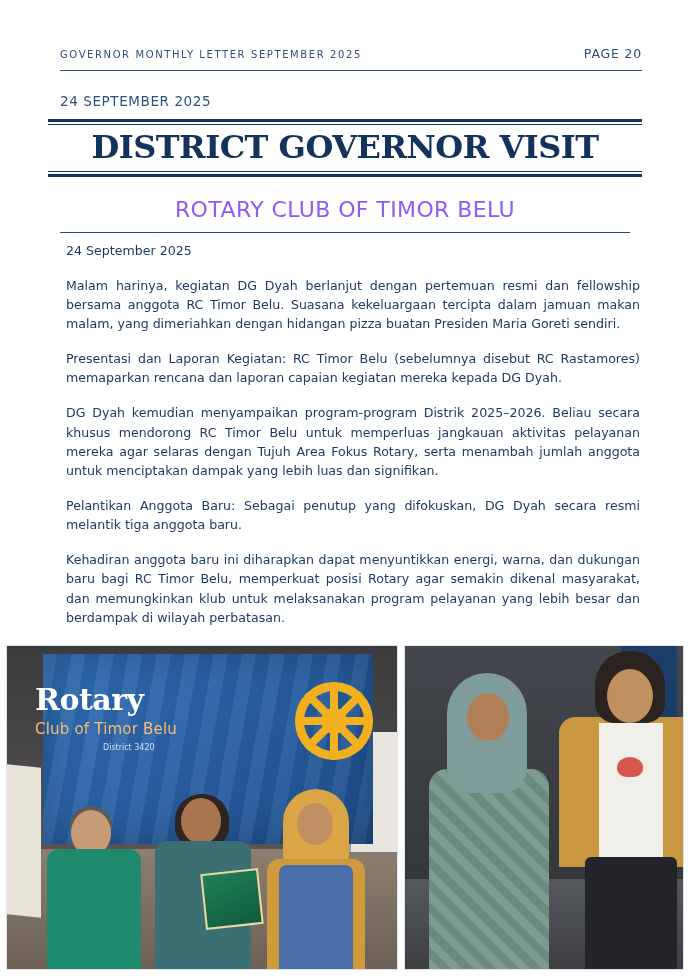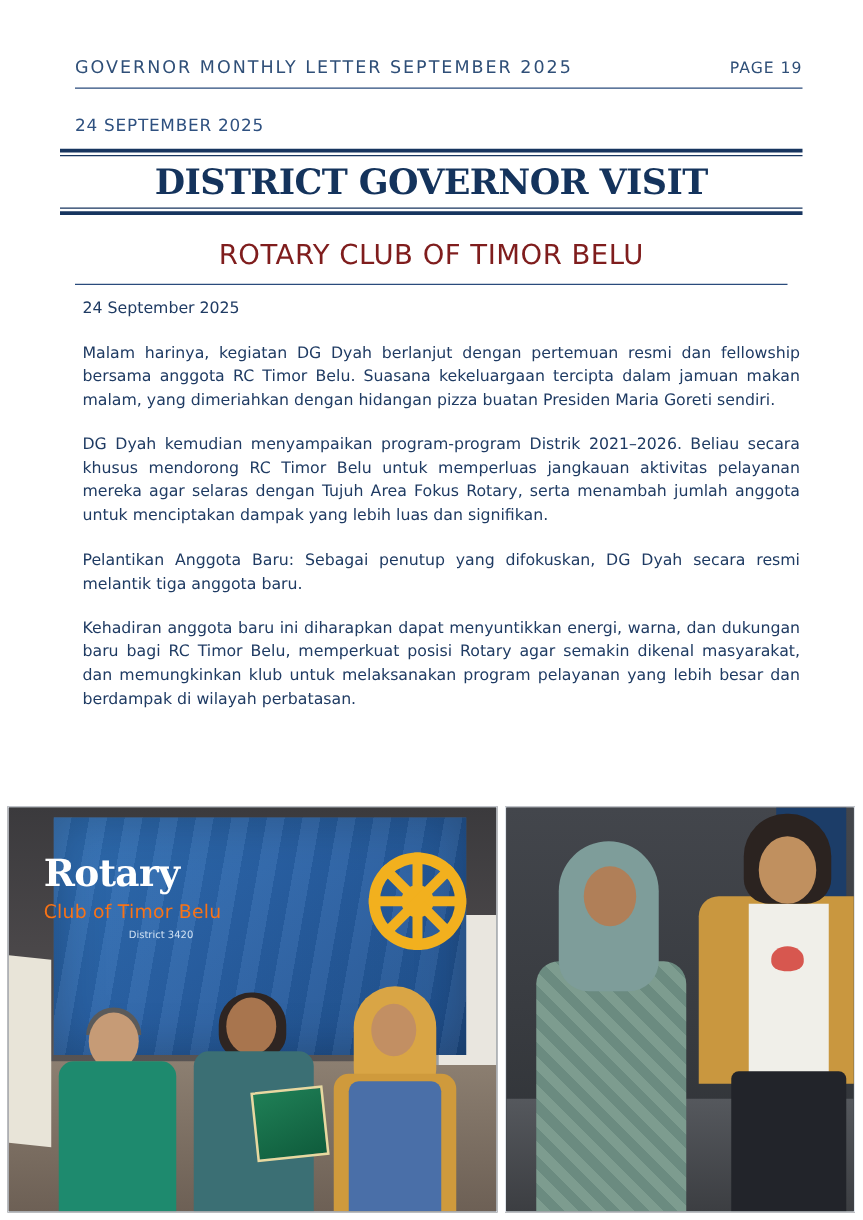--- a/index.html
+++ b/index.html
@@ -25,21 +25,21 @@
 
   
   .header {
     position: relative;
     padding: 46px 48px 0 60px;
     display: flex;
     align-items: baseline;
     justify-content: space-between;
   }
   .header-title {
-    font-size: 14px;
+    font-size: 10px;
     letter-spacing: 1.6px;
     color: #2f4f78;
     font-weight: 500;
     font-family: "DejaVu Sans", sans-serif;
   }
   .header-page {
     font-size: 12.5px;
     letter-spacing: 0.8px;
     color: #2f4f78;
     font-weight: 500;
@@ -68,21 +68,21 @@
     border-top: 3px solid #17355f;
     margin-bottom: 2px;
   }
   .title-rule-top-thin {
     border-top: 1px solid #17355f;
     margin-bottom: 6px;
   }
   .main-title {
     font-family: "DejaVu Serif", serif;
     font-weight: bold;
-    font-size: 28px;
+    font-size: 32px;
     letter-spacing: -0.5px;
     color: #14335c;
     text-align: center;
     line-height: 1.05;
     white-space: nowrap;
   }
   .title-rule-bot-thin {
     border-top: 1px solid #17355f;
     margin-top: 6px;
   }
@@ -90,21 +90,21 @@
     border-top: 3px solid #17355f;
     margin-top: 2px;
   }
 
   
   .subtitle {
     margin: 20px 0 0 0;
     text-align: center;
     font-size: 22px;
     letter-spacing: 0.4px;
-    color: #7f1d1d;
+    color: #8b5cf6;
     font-family: "DejaVu Sans", sans-serif;
   }
   .subtitle-rule {
     margin: 10px 60px 0 60px;
     border-top: 1.4px solid #2a4b7c;
   }
 
   
   .body-text {
     margin: 8px 50px 0 66px;
@@ -175,21 +175,21 @@
     font-weight: bold;
     font-size: 30px;
     color: #ffffff;
     letter-spacing: -0.5px;
     z-index: 3;
   }
   .lp-club {
     position: absolute;
     left: 28px; top: 74px;
     font-size: 15px;
-    color: #f97316;
+    color: #fdba74;
     z-index: 3;
     letter-spacing: 0.2px;
   }
   .lp-district {
     position: absolute;
     left: 96px; top: 97px;
     font-size: 8px;
     color: #cfe0f2;
     z-index: 3;
   }
@@ -296,41 +296,42 @@
   .rp-p2 .butterfly { position:absolute; left:62px; top:106px; width:26px; height:20px; background:#d7574f; border-radius:50% 50% 40% 40%;}
   .rp-p2 .pants { position:absolute; left:30px; bottom:0; width:92px; height:112px; background:#22242a; border-radius: 6px 6px 0 0;}
 </style>
 </head>
 <body>
 
 <div class="page">
 
   <div class="header">
     <div class="header-title">GOVERNOR MONTHLY LETTER SEPTEMBER 2025</div>
-    <div class="header-page">PAGE 19</div>
+    <div class="header-page">PAGE 20</div>
   </div>
   <div class="header-rule"></div>
 
   <div class="date-line">24 SEPTEMBER 2025</div>
 
   <div class="title-wrap">
     <div class="title-rule-top"></div>
     <div class="title-rule-top-thin"></div>
     <div class="main-title">DISTRICT GOVERNOR VISIT</div>
     <div class="title-rule-bot-thin"></div>
     <div class="title-rule-bot"></div>
   </div>
 
   <div class="subtitle">ROTARY CLUB OF TIMOR BELU</div>
   <div class="subtitle-rule"></div>
 
   <div class="body-text">
     <p>24 September 2025</p>
     <p>Malam harinya, kegiatan DG Dyah berlanjut dengan pertemuan resmi dan fellowship bersama anggota RC Timor Belu. Suasana kekeluargaan tercipta dalam jamuan makan malam, yang dimeriahkan dengan hidangan pizza buatan Presiden Maria Goreti sendiri.</p>
-    <p>DG Dyah kemudian menyampaikan program-program Distrik 2021–2026. Beliau secara khusus mendorong RC Timor Belu untuk memperluas jangkauan aktivitas pelayanan mereka agar selaras dengan Tujuh Area Fokus Rotary, serta menambah jumlah anggota untuk menciptakan dampak yang lebih luas dan signifikan.</p>
+    <p>Presentasi dan Laporan Kegiatan: RC Timor Belu (sebelumnya disebut RC Rastamores) memaparkan rencana dan laporan capaian kegiatan mereka kepada DG Dyah.</p>
+    <p>DG Dyah kemudian menyampaikan program-program Distrik 2025–2026. Beliau secara khusus mendorong RC Timor Belu untuk memperluas jangkauan aktivitas pelayanan mereka agar selaras dengan Tujuh Area Fokus Rotary, serta menambah jumlah anggota untuk menciptakan dampak yang lebih luas dan signifikan.</p>
     <p>Pelantikan Anggota Baru: Sebagai penutup yang difokuskan, DG Dyah secara resmi melantik tiga anggota baru.</p>
     <p>Kehadiran anggota baru ini diharapkan dapat menyuntikkan energi, warna, dan dukungan baru bagi RC Timor Belu, memperkuat posisi Rotary agar semakin dikenal masyarakat, dan memungkinkan klub untuk melaksanakan program pelayanan yang lebih besar dan berdampak di wilayah perbatasan.</p>
   </div>
 
   <div class="photos">
 
     <div class="photo photo-left">
       <div class="lp-wall"></div>
       <div class="lp-floor"></div>
       <div class="lp-board"></div>

